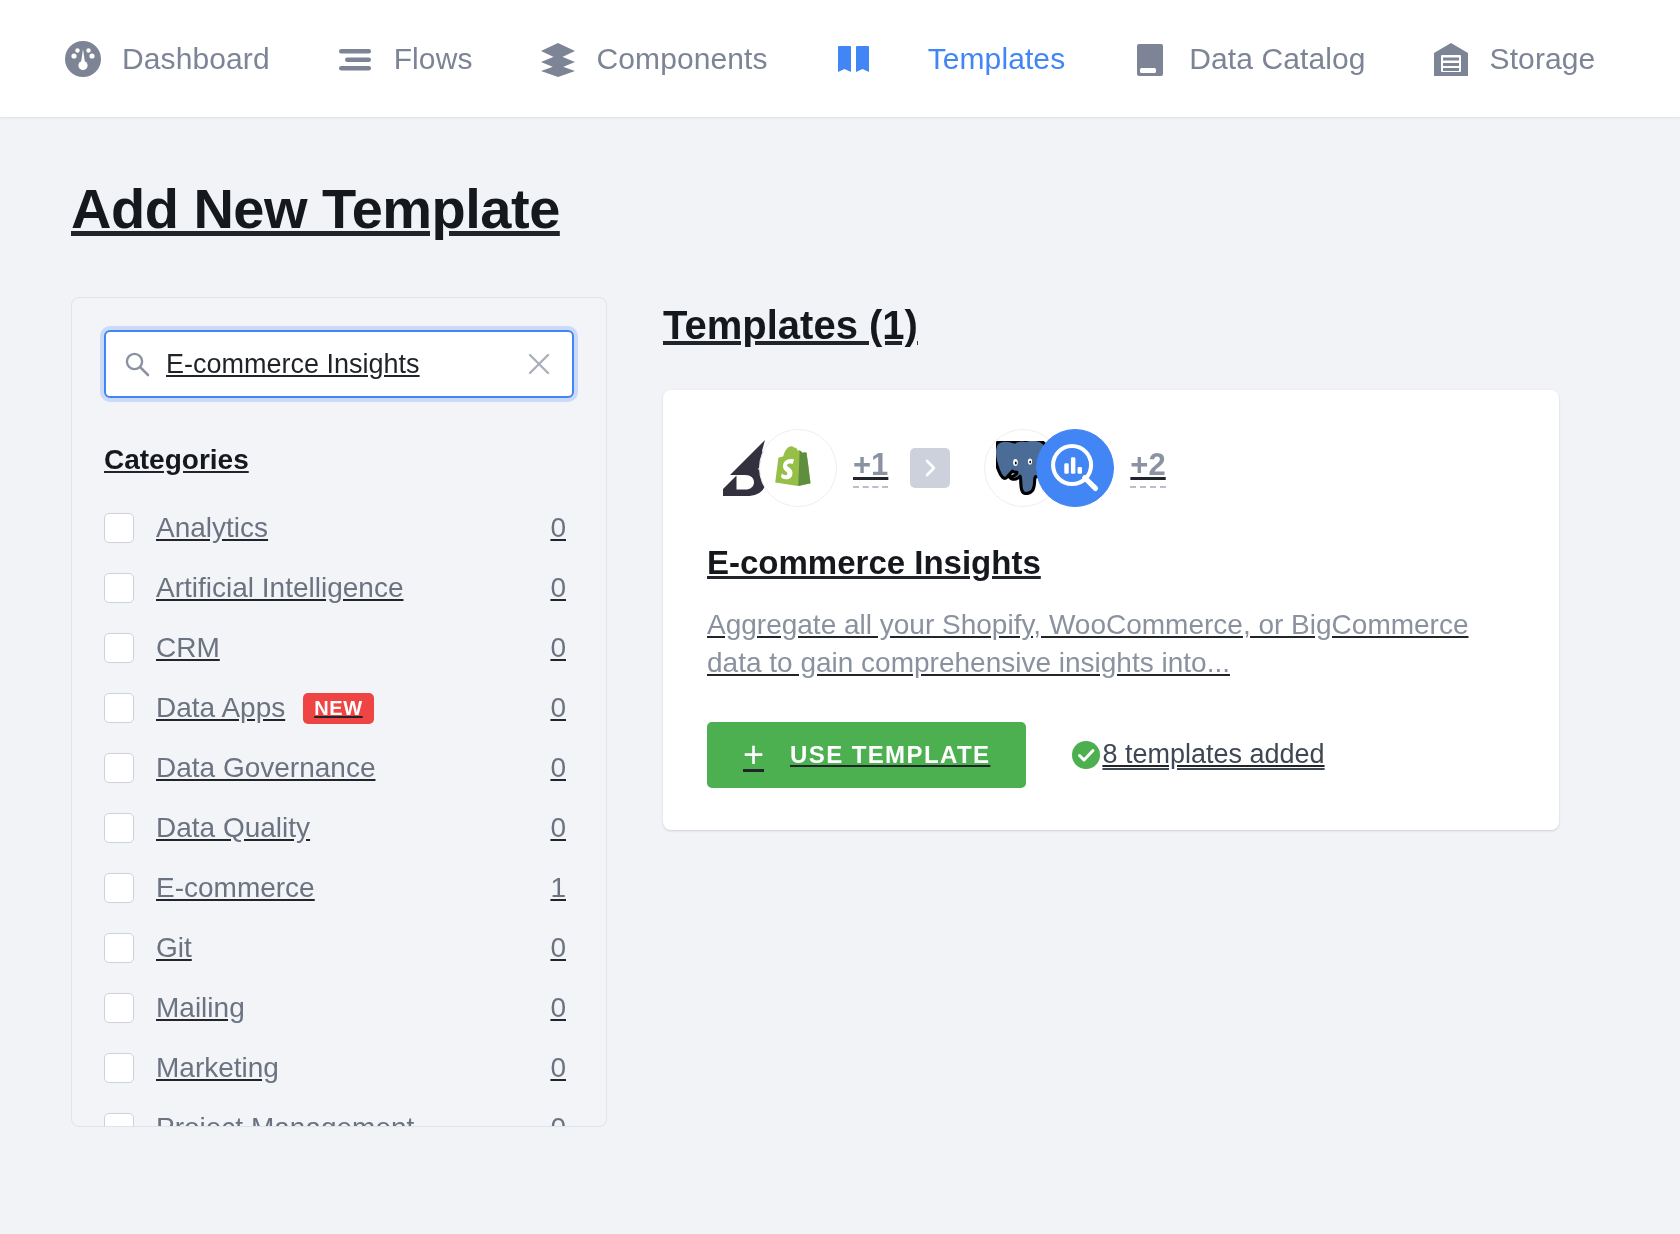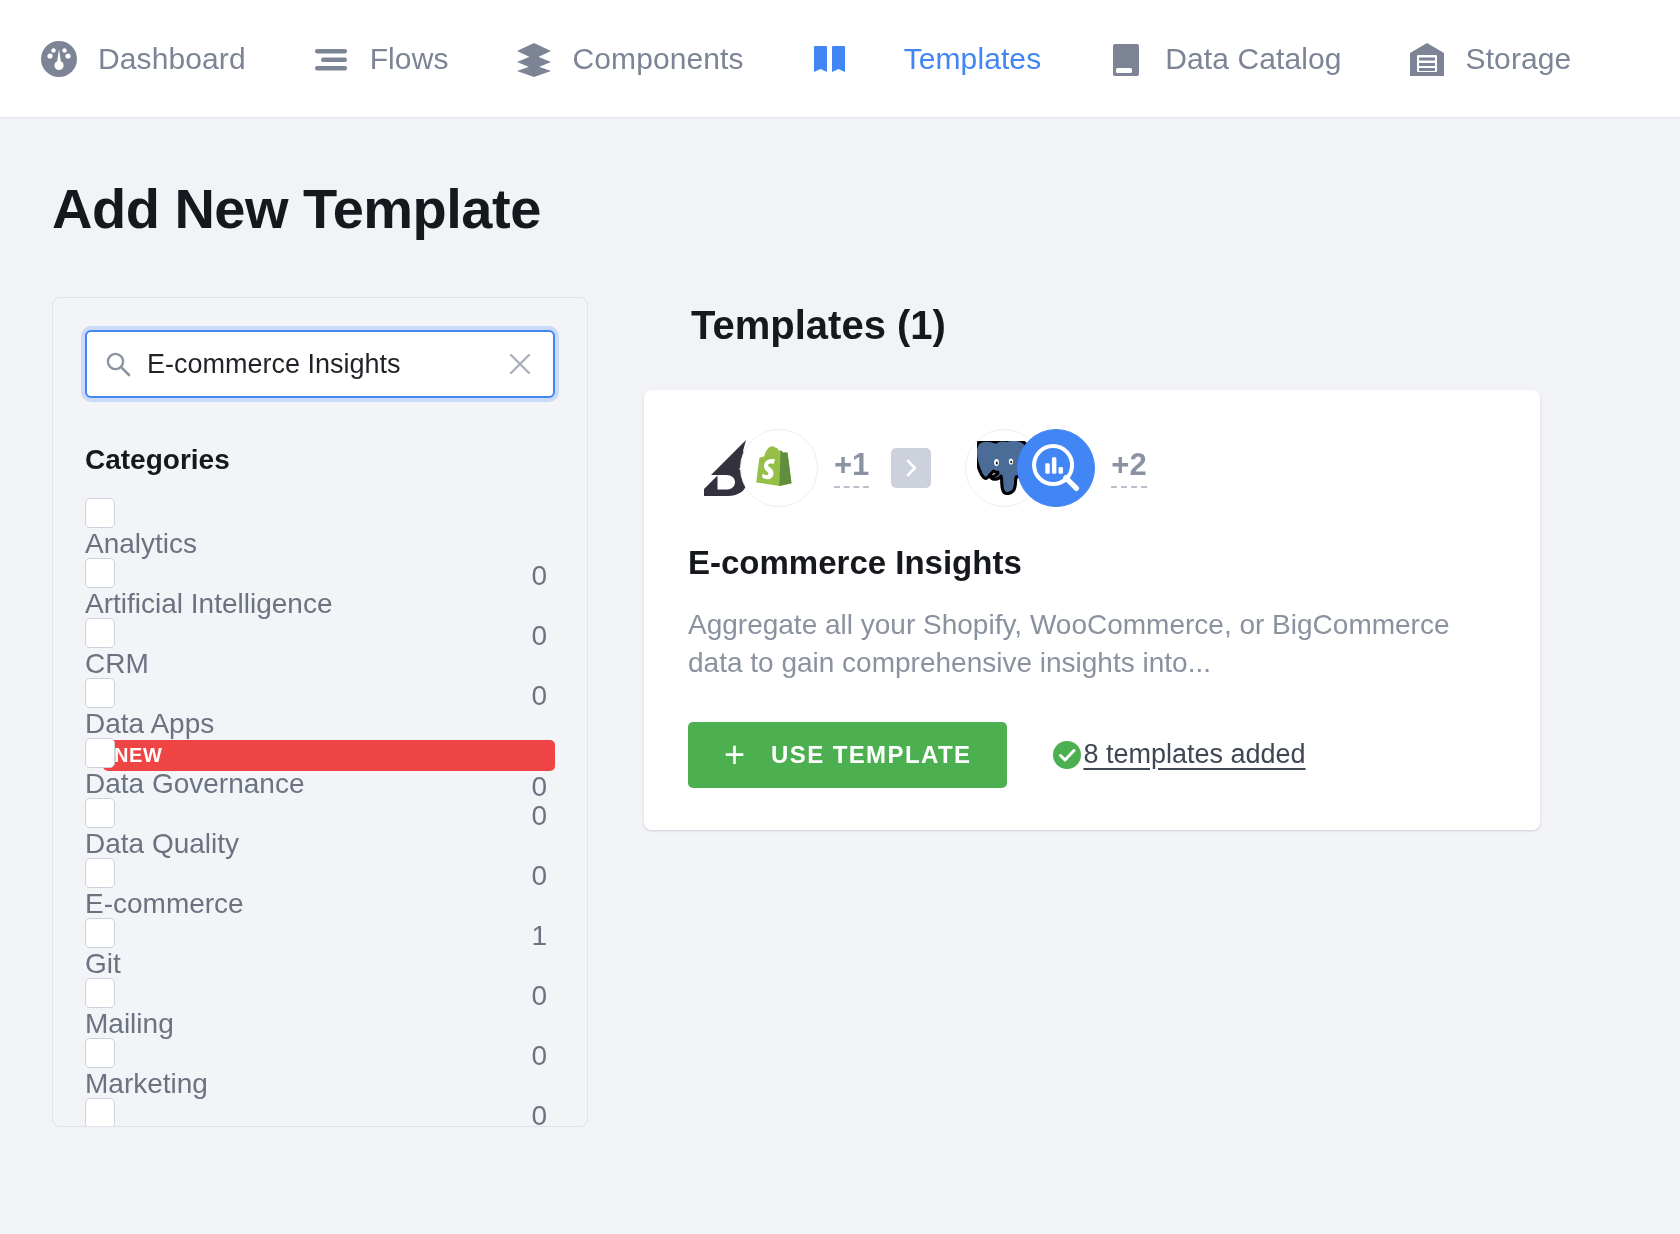--- a/index.html
+++ b/index.html
@@ -14,21 +14,21 @@
     color: #212529;
     -webkit-font-smoothing: antialiased;
   }
 
   
   .topnav {
     height: 118px;
     background: #ffffff;
     display: flex;
     align-items: center;
-    padding-left: 38px;
+    padding-left: 62px;
     border-bottom: 1px solid #e3e6ec;
     box-shadow: 0 1px 2px rgba(0,0,0,0.04);
   }
   .nav-item {
     display: flex;
     align-items: center;
     gap: 18px;
     margin-right: 64px;
     cursor: pointer;
     white-space: nowrap;
@@ -36,21 +36,21 @@
   .nav-item .nav-label {
     font-size: 30px;
     color: #7c8495;
     letter-spacing: 0.1px;
   }
   .nav-item.active .nav-label { color: #4285f4; margin-left: 36px; }
   .nav-icon { width: 42px; height: 42px; display: flex; align-items: center; justify-content: center; }
   .nav-icon svg { display: block; }
 
   
-  .page { padding: 0 52px; }
+  .page { padding: 0 71px; text-decoration: underline; }
   .page-title {
     font-size: 56px;
     font-weight: bold;
     letter-spacing: -0.5px;
     color: #15181d;
     margin-top: 58px;
     margin-bottom: 56px;
   }
   .content {
     display: flex;
@@ -96,23 +96,23 @@
     display: flex; align-items: center; justify-content: center;
   }
   .cat-heading {
     font-size: 28px;
     font-weight: bold;
     color: #15181d;
     margin-bottom: 22px;
   }
   .cat-row {
     display: flex;
+    align-items: center;
     height: 60px;
     cursor: pointer;
-    flex-direction: column;
   }
   .cb {
     width: 30px; height: 30px;
     border: 1px solid #ccd2dc;
     border-radius: 5px;
     background: #ffffff;
     flex: none;
     margin-right: 22px;
   }
   .cat-label {
@@ -139,21 +139,20 @@
   }
 
   
   .results { flex: 1; min-width: 0; }
   .results-heading {
     font-size: 40px;
     font-weight: bold;
     color: #15181d;
     margin-bottom: 42px;
     margin-top: 6px;
-    margin-left: 47px;
   }
   .tpl-card {
     width: 896px;
     background: #ffffff;
     border-radius: 8px;
     box-shadow: 0 1px 3px rgba(20,30,50,0.10), 0 1px 2px rgba(20,30,50,0.06);
     padding: 36px 44px 42px 44px;
   }
   .logo-row {
     display: flex;

